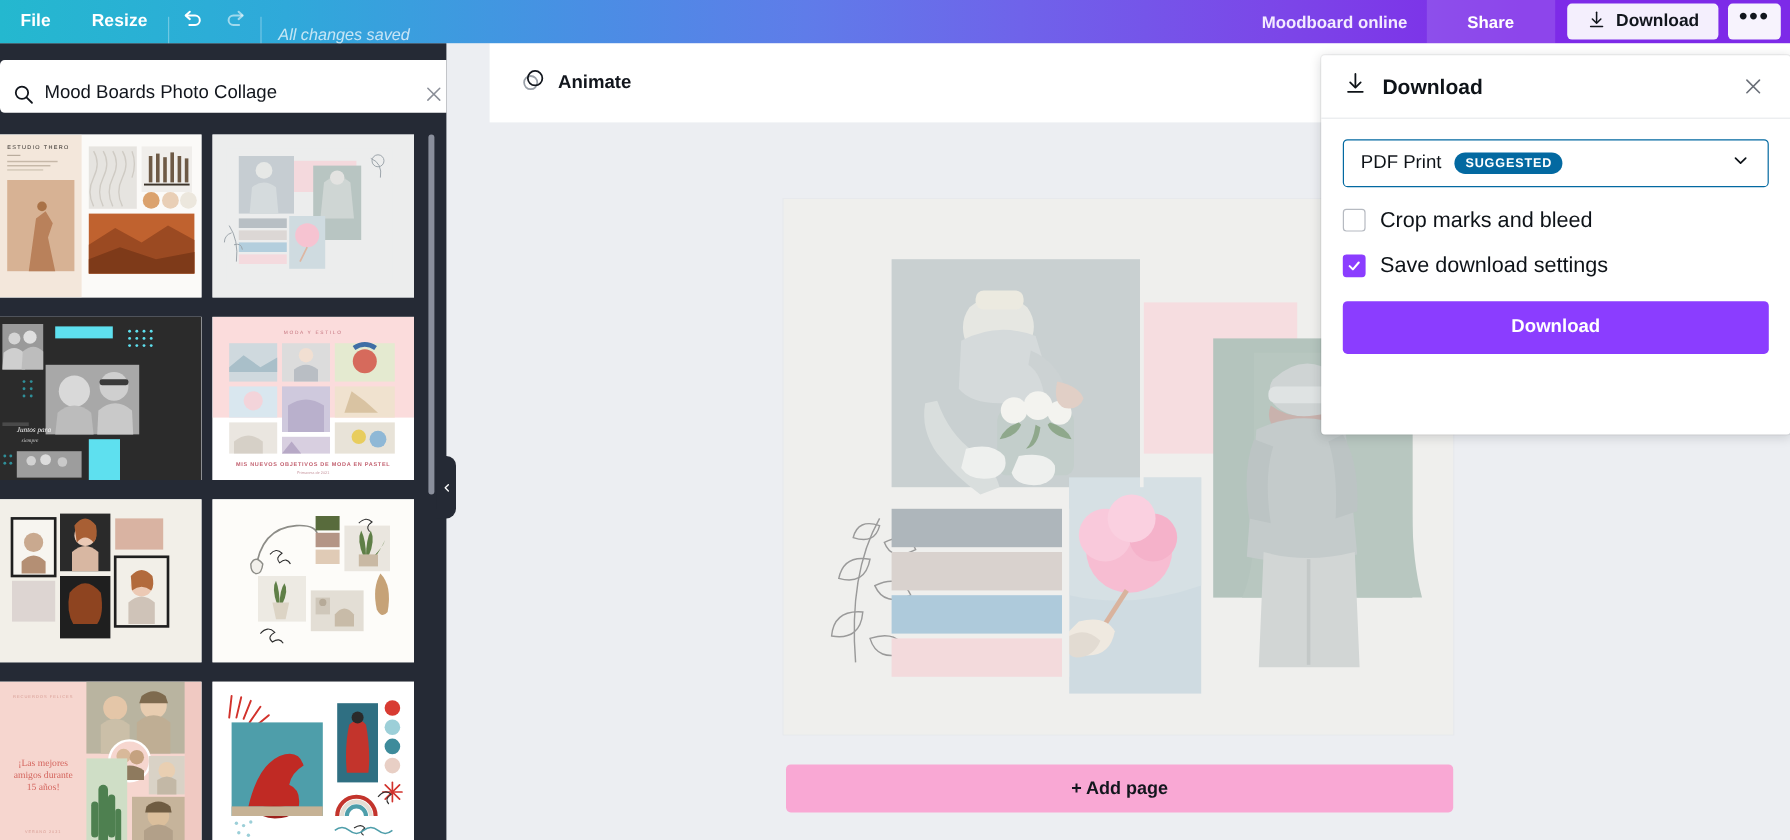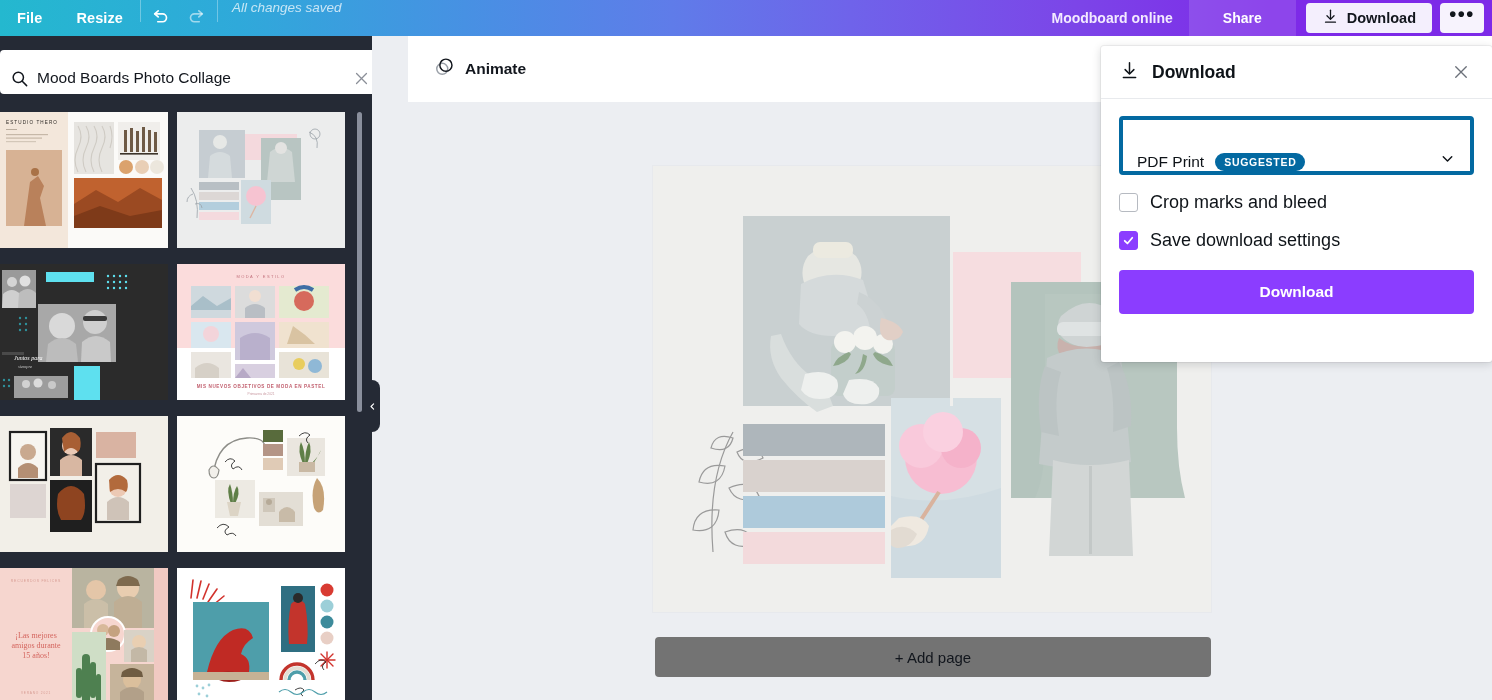--- a/index.html
+++ b/index.html
@@ -7,21 +7,21 @@
     width: 1492px; height: 700px; overflow: hidden;
     font-family: "Liberation Sans", sans-serif;
     background: #eceef2;
   }
   #app { position: relative; width: 1492px; height: 700px; }
 
   
   #topbar {
     position: absolute; top: 0; left: 0; width: 1492px; height: 36px;
     background: linear-gradient(90deg,#24b8cf 0%, #2fa9da 16%, #4a8ee4 33%, #5f7ce9 45%, #6f63ea 57%, #7c45e8 72%, #7d2ae8 85%, #7d2ae8 100%);
-    display: flex; align-items: flex-start;
+    display: flex; align-items: flex-end;
     color: #ffffff; z-index: 40;
   }
   .tb-btn {
     height: 36px; display: flex; align-items: center; padding: 0 17px;
     font-size: 14.5px; font-weight: 700; color: #ffffff; cursor: pointer;
     letter-spacing: .1px;
   }
   .tb-icon-btn {
     width: 38px; height: 36px; display: flex; align-items: center; justify-content: center;
     cursor: pointer;
@@ -105,43 +105,43 @@
     display: flex; align-items: center; gap: 9px; height: 40px; padding: 0 10px;
     border-radius: 4px; cursor: pointer;
     font-size: 15.5px; font-weight: 700; color: #12161d;
   }
   #page {
     position: absolute; left: 281px; top: 130px; width: 558px; height: 446px;
     background: #efefed; overflow: hidden; box-shadow: 0 0 0 1px rgba(0,0,0,.02);
   }
   #addpage {
     position: absolute; left: 283px; top: 601px; width: 556px; height: 40px;
-    background: #737373; border-radius: 4px;
+    background: #f9a8d4; border-radius: 4px;
     display: flex; align-items: center; justify-content: center;
-    font-size: 15px; font-weight: 400; color: #12161d; cursor: pointer;
+    font-size: 15px; font-weight: 700; color: #12161d; cursor: pointer;
   }
 
   
   #dlpanel {
     position: absolute; top: 46px; left: 1101px; width: 391px; height: 316px;
     background: #ffffff; border-radius: 3px;
     box-shadow: 0 2px 10px rgba(14,19,24,.16), 0 0 0 1px rgba(14,19,24,.05);
     z-index: 45;
   }
   #dl-head {
     height: 53px; display: flex; align-items: center; padding: 0 18px;
     border-bottom: 1px solid #e8eaed; gap: 12px;
   }
   #dl-title { font-size: 17.5px; font-weight: 700; color: #0e1318; flex: 1; }
   #dl-close { cursor: pointer; width: 26px; height: 26px; display:flex; align-items:center; justify-content:center; }
   #dl-body { padding: 17px 18px 18px 18px; }
   .dl-label { font-size: 13.5px; font-weight: 700; color: #0e1318; margin-bottom: 9px; }
   #filetype {
-    height: 59px; border: 4px solid #0369a1; border-radius: 4px;
-    display: flex; align-items: flex-end; padding: 0 14px; gap: 11px; cursor: pointer;
+    height: 40px; border: 1px solid #0369a1; border-radius: 4px;
+    display: flex; align-items: center; padding: 0 14px; gap: 11px; cursor: pointer;
   }
   #ft-value { font-size: 15.5px; color: #0e1318; }
   #ft-badge {
     background: #0369a1; color: #ffffff; border-radius: 10px;
     font-size: 10.5px; font-weight: 700; letter-spacing: .7px;
     padding: 3px 9px 3px 9px; text-transform: uppercase;
   }
   #ft-caret { margin-left: auto; }
   .cbrow { display: flex; align-items: center; gap: 12px; margin-top: 17px; cursor: pointer; }
   .cbox {

